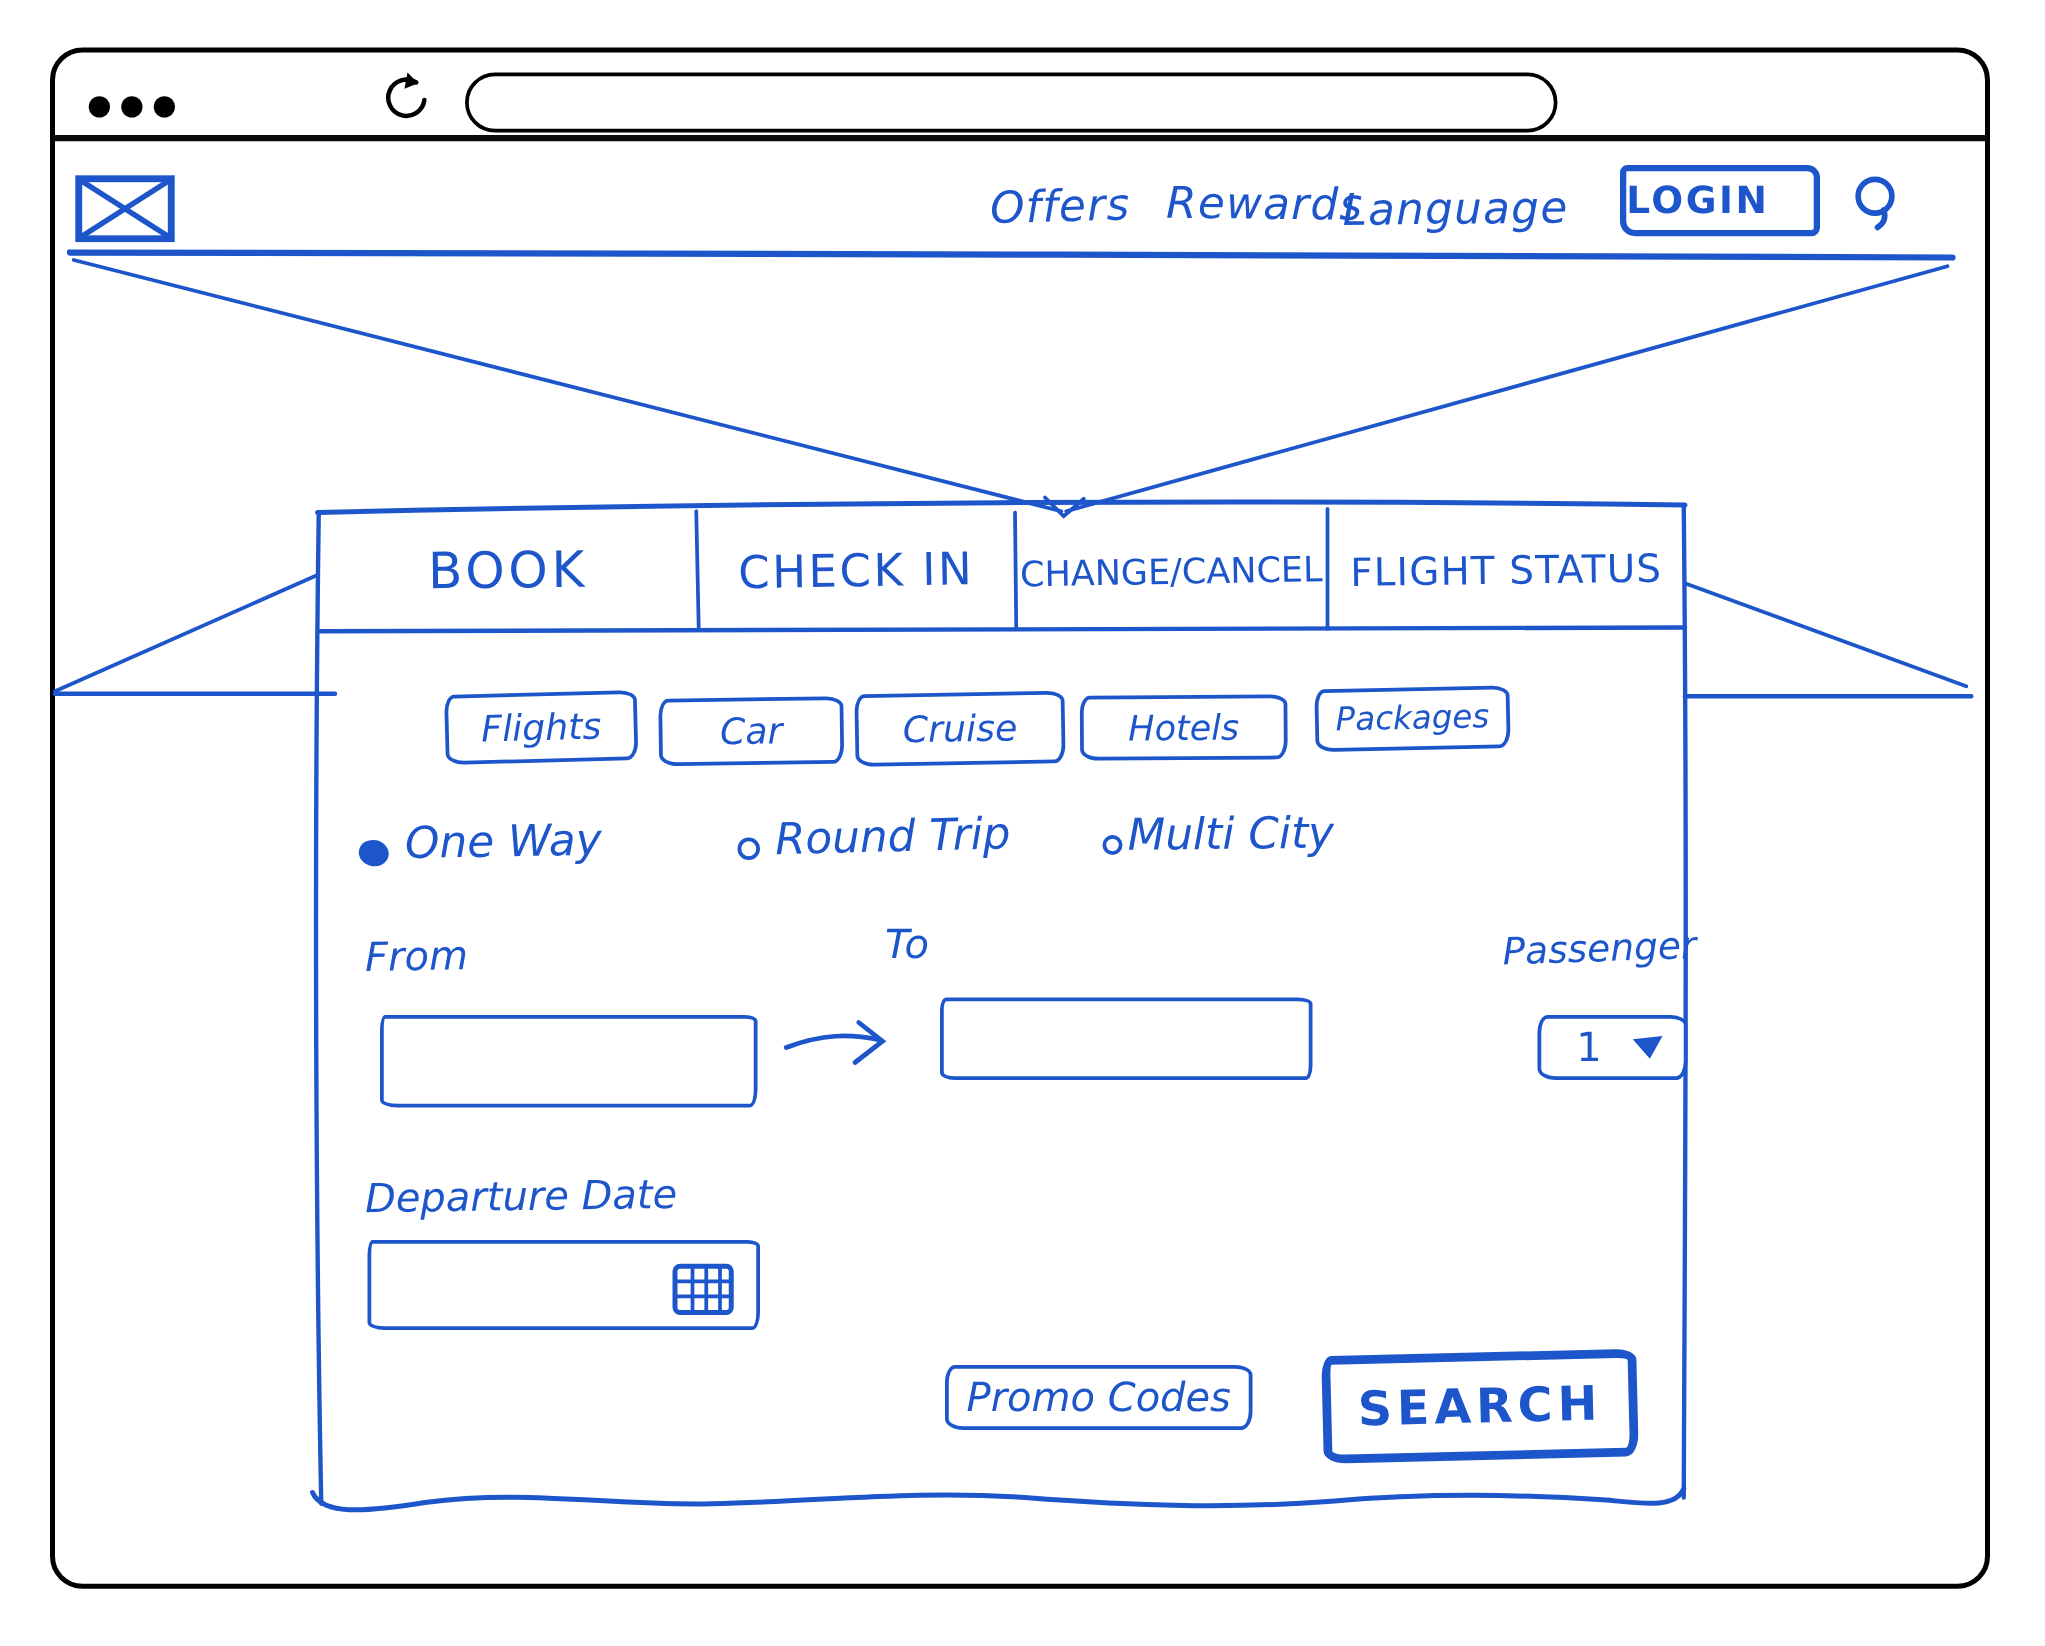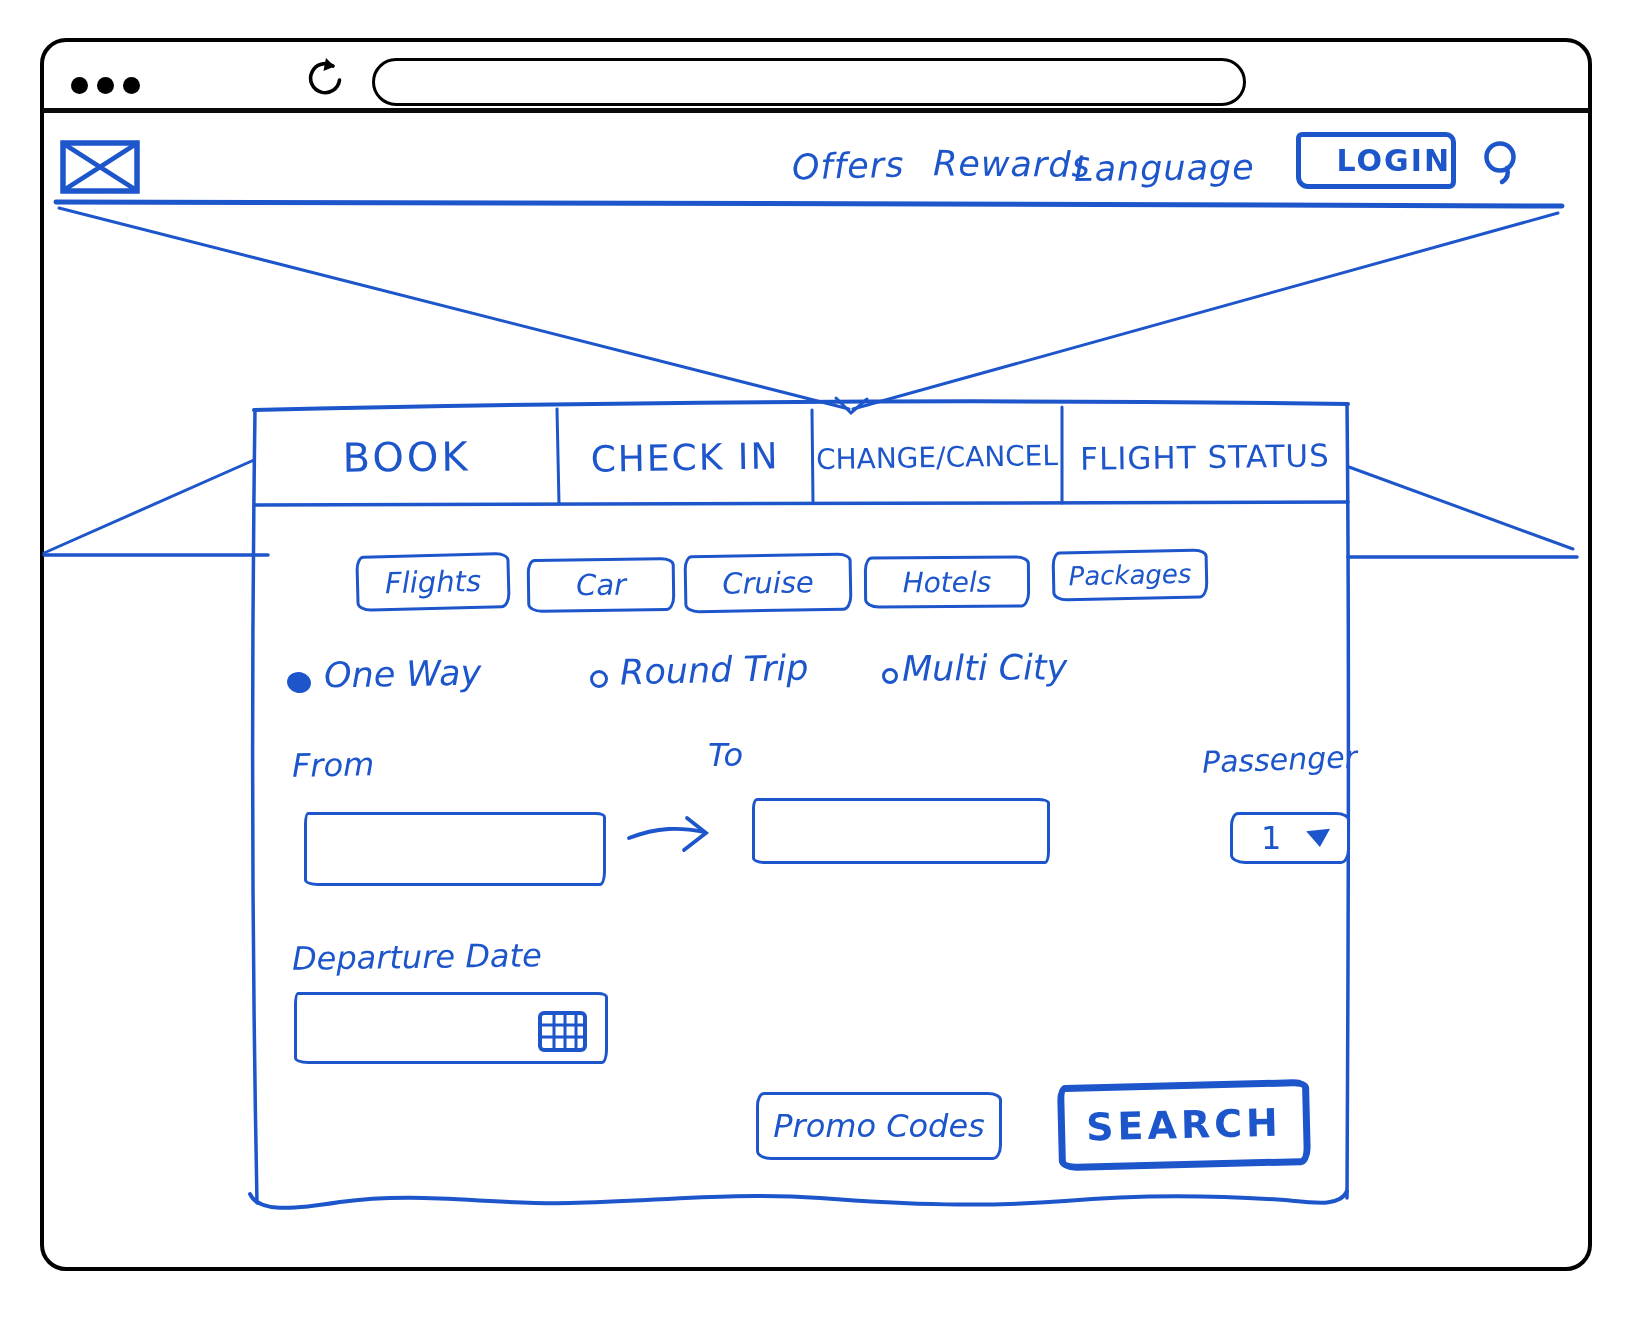--- a/index.html
+++ b/index.html
@@ -13,21 +13,21 @@
   
   .win-border{left:40px;top:38px;width:1552px;height:1233px;border:4px solid #000;border-radius:26px;z-index:1;}
   .chrome-sep{left:42px;top:108px;width:1548px;height:5px;background:#0a0a0a;z-index:3;}
   .dot{width:17px;height:17px;border-radius:50%;background:#000;z-index:4;}
   .url-pill{left:372px;top:58px;width:874px;height:48px;border:3.5px solid #000;border-radius:26px;background:#fff;z-index:4;}
   .url-pill input{width:100%;height:100%;border:none;outline:none;background:transparent;border-radius:26px;font-size:20px;padding:0 18px;font-family:"DejaVu Sans",sans-serif;}
   
   .logo-box{left:60px;top:140px;width:80px;height:54px;z-index:4;}
   .nav-item{font-size:35px;font-style:italic;letter-spacing:1px;z-index:4;white-space:nowrap;}
   .login-btn{left:1296px;top:132px;width:160px;height:57px;border:5px solid var(--ink);
-    border-radius:6px 10px 7px 12px;display:flex;align-items:center;justify-content:flex-end;z-index:4;}
+    border-radius:6px 10px 7px 12px;display:flex;align-items:center;justify-content:flex-start;z-index:4;}
   .login-btn span{font-size:30px;font-weight:bold;letter-spacing:2px;}
   
   svg.overlay{left:0;top:0;z-index:2;pointer-events:none;}
   
   .tab-cell{top:409px;height:96px;display:flex;align-items:center;justify-content:center;z-index:4;white-space:nowrap;}
   
   .sk{border:3.5px solid var(--ink);border-radius:8px 14px 9px 15px / 14px 8px 15px 9px;background:#fff;z-index:4;display:flex;align-items:center;justify-content:center;}
   .cat-tab{font-size:29px;font-style:italic;}
   .radio-label{font-size:35px;font-style:italic;white-space:nowrap;z-index:4;}
   .radio-dot{background:var(--ink);border-radius:50%;z-index:4;}
@@ -139,19 +139,19 @@
 
 <div class="abs field-label" style="left:292px;top:938px;transform:rotate(-0.8deg);">Departure Date</div>
 <div class="abs sk" style="left:294px;top:992px;width:314px;height:72px;border-radius:4px 10px 6px 14px / 12px 5px 14px 6px;"></div>
 <div class="abs" style="left:536px;top:1008px;width:54px;height:46px;z-index:5;">
   <svg width="54" height="46" viewBox="0 0 54 46">
     <rect x="4" y="5" width="45" height="37" rx="4" fill="none" stroke="#1d55cb" stroke-width="4"></rect>
     <path d="M18 6 L18 41 M29 6 L29 41 M40 6 L40 41 M5 17 L48 17 M5 29 L48 29" stroke="#1d55cb" stroke-width="3" fill="none"></path>
   </svg>
 </div>
 
-<div class="abs sk" style="left:756px;top:1092px;width:246px;height:68px;">
+<div class="abs sk" style="left:756px;top:1092px;width:246px;height:52px;">
   <span class="script" style="font-size:32px;">Promo Codes</span>
 </div>
 
 <div class="abs sk" style="left:1058px;top:1082px;width:252px;height:86px;border-width:7px;transform:rotate(-1.4deg);border-radius:8px 16px 10px 18px / 16px 9px 18px 10px;">
   <span style="font-size:38px;font-weight:bold;letter-spacing:4px;">SEARCH</span>
 </div>
 
 </body></html>

